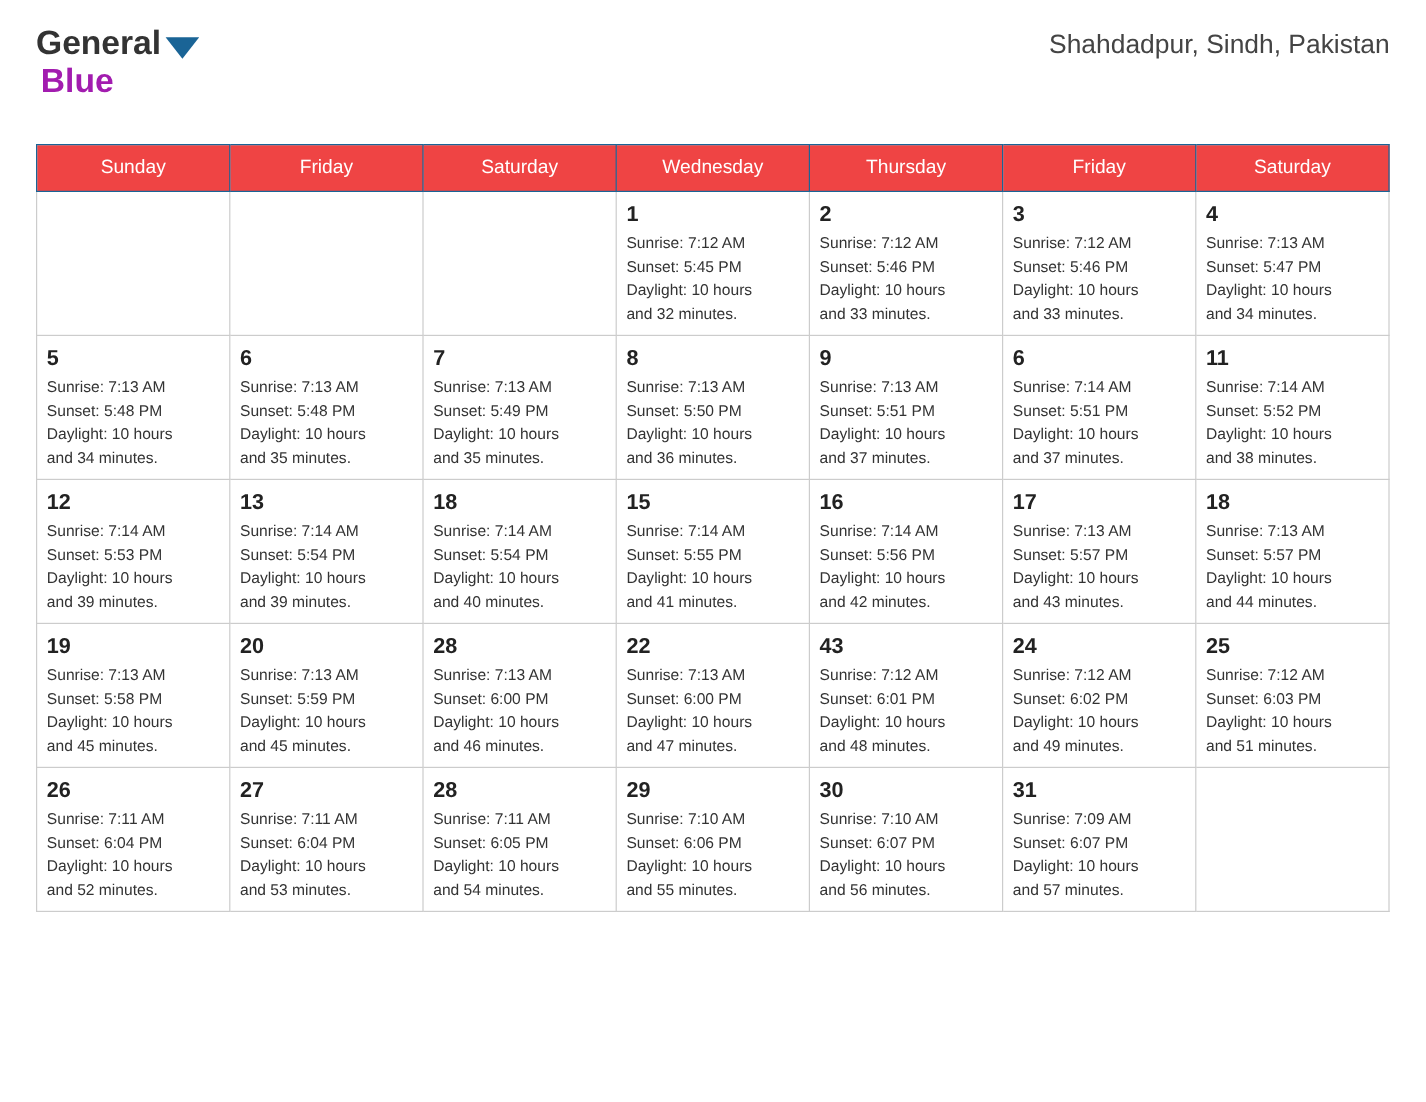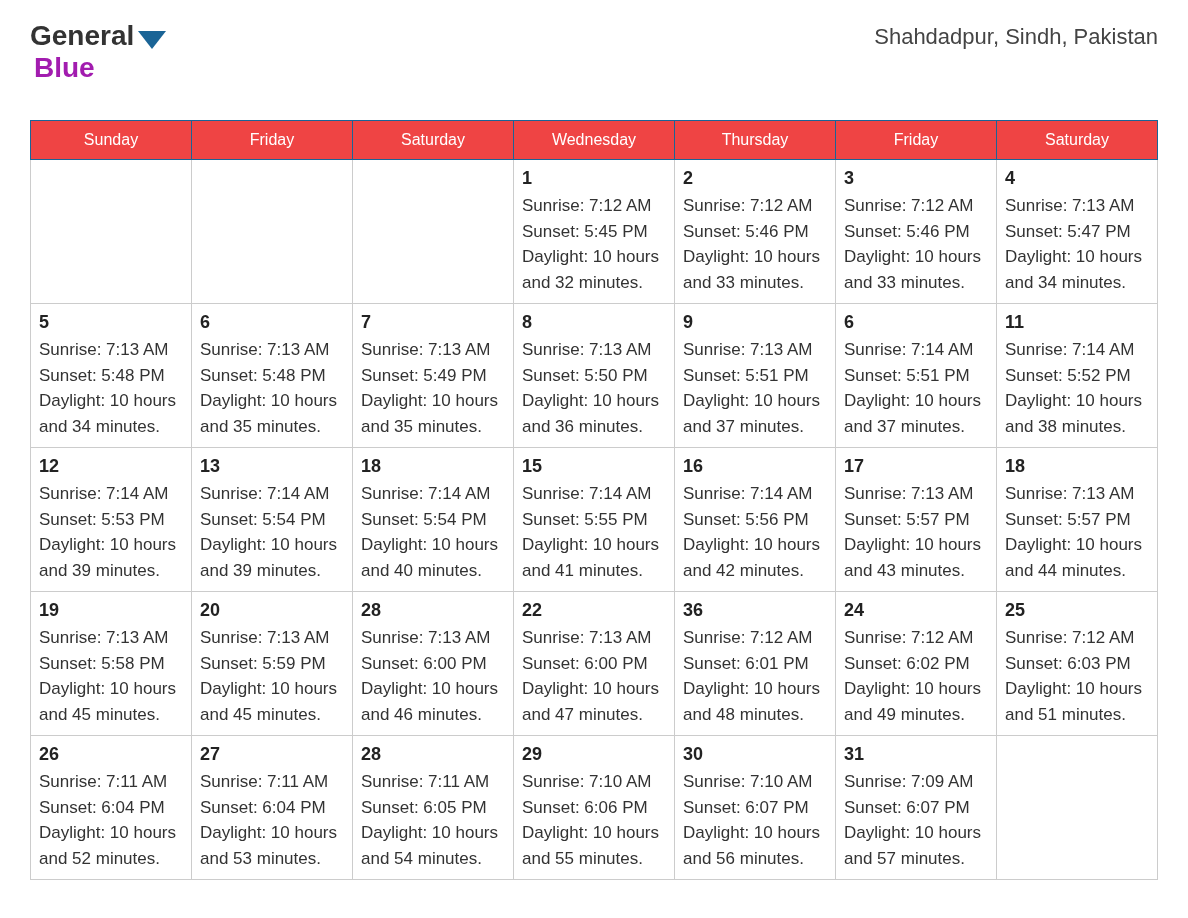--- a/index.html
+++ b/index.html
@@ -83,21 +83,21 @@
       color: #333;
     }
     .day-number {
       font-size: 18px;
       font-weight: bold;
       color: #222;
       margin-bottom: 4px;
       display: block;
     }
     .day-info {
-      font-size: 17px;
+      font-size: 13px;
       line-height: 1.5;
       color: #333;
     }
     .empty-cell {
       background: #fff;
     }
     tr td {
       border-bottom: 2px solid #999;
     }
     tr:last-child td {
@@ -225,21 +225,21 @@
         </td>
         <td>
           <span class="day-number">28</span>
           <div class="day-info">Sunrise: 7:13 AM<br>Sunset: 6:00 PM<br>Daylight: 10 hours<br>and 46 minutes.</div>
         </td>
         <td>
           <span class="day-number">22</span>
           <div class="day-info">Sunrise: 7:13 AM<br>Sunset: 6:00 PM<br>Daylight: 10 hours<br>and 47 minutes.</div>
         </td>
         <td>
-          <span class="day-number">36</span>
+          <span class="day-number">43</span>
           <div class="day-info">Sunrise: 7:12 AM<br>Sunset: 6:01 PM<br>Daylight: 10 hours<br>and 48 minutes.</div>
         </td>
         <td>
           <span class="day-number">24</span>
           <div class="day-info">Sunrise: 7:12 AM<br>Sunset: 6:02 PM<br>Daylight: 10 hours<br>and 49 minutes.</div>
         </td>
         <td>
           <span class="day-number">25</span>
           <div class="day-info">Sunrise: 7:12 AM<br>Sunset: 6:03 PM<br>Daylight: 10 hours<br>and 51 minutes.</div>
         </td>

